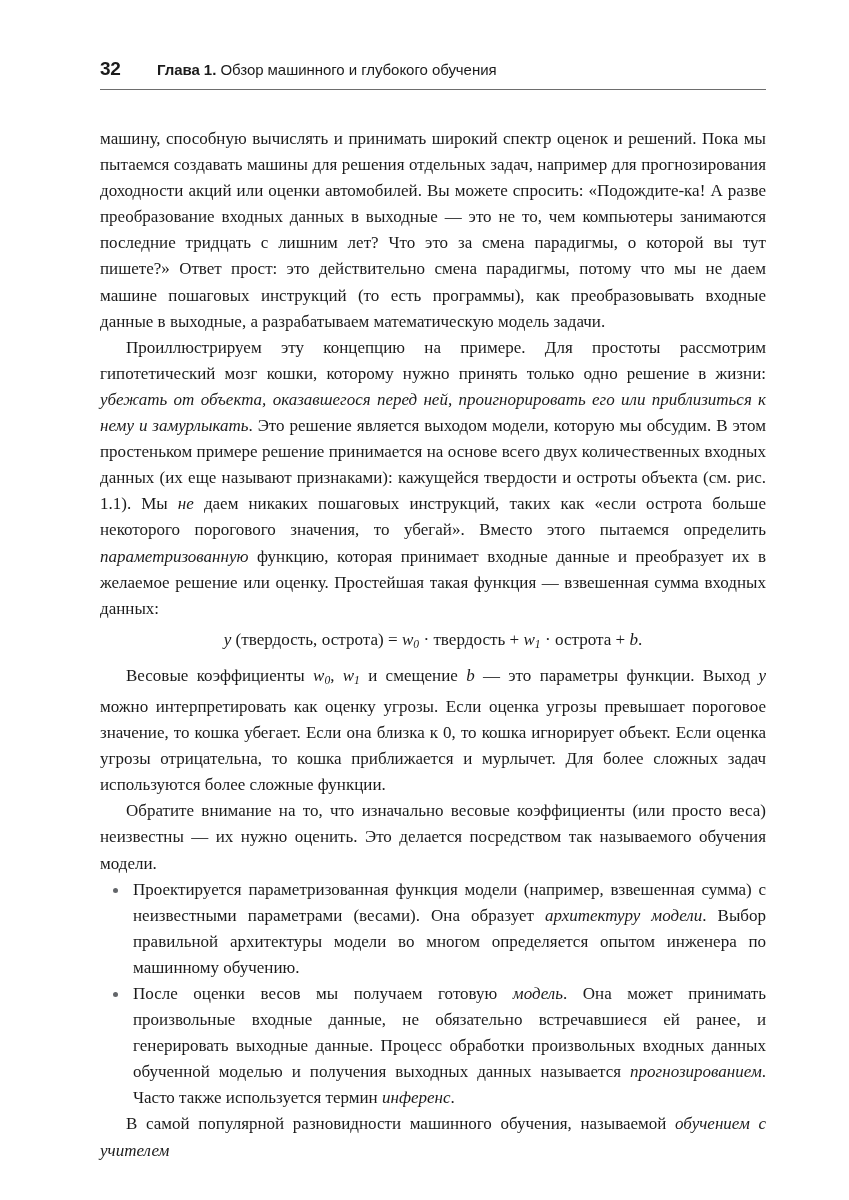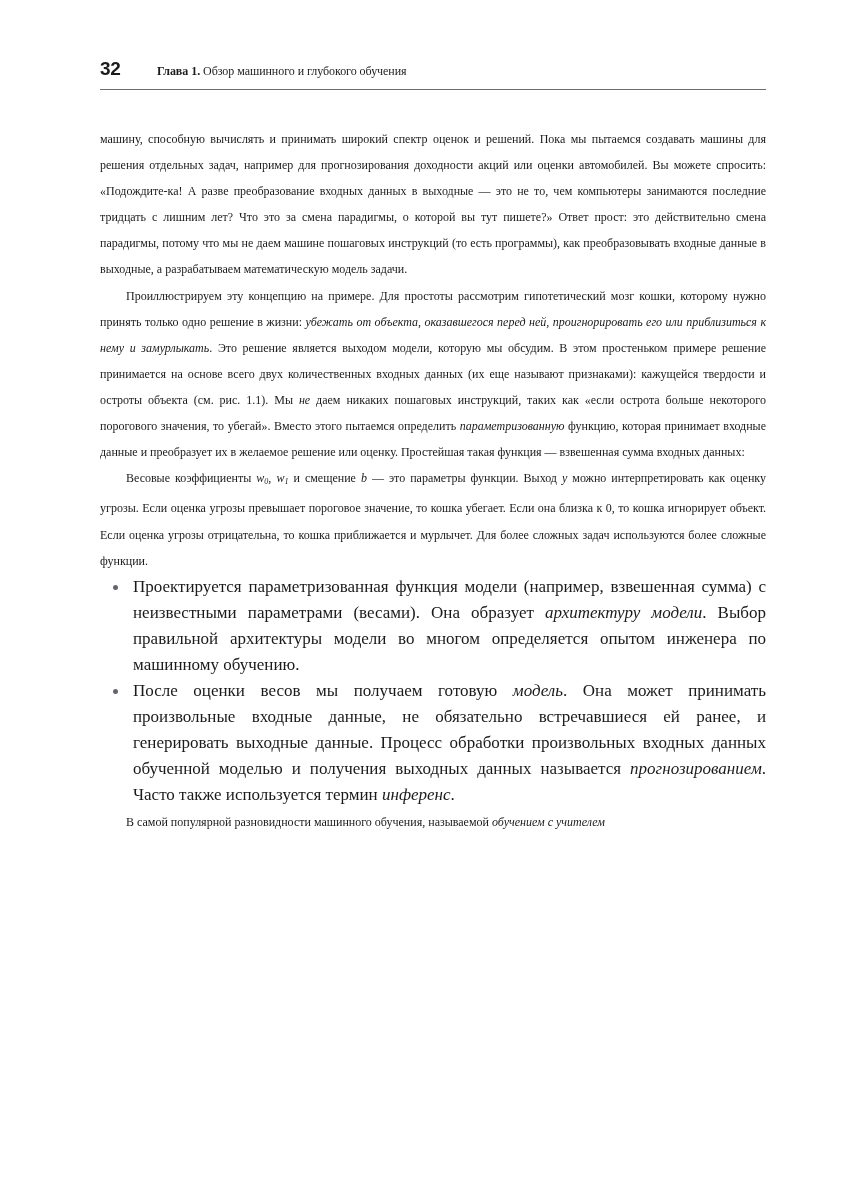--- a/index.html
+++ b/index.html
@@ -37,25 +37,24 @@
     color: #1b1b1b;
   }
   .folio {
     font-size: 19px;
     font-weight: 700;
     letter-spacing: -0.2px;
     width: 57px;
     flex: 0 0 auto;
   }
   .head-text {
-    font-size: 12px;
+    font-size: 15px;
     line-height: 1.1;
     letter-spacing: -0.05px;
     white-space: nowrap;
-    font-family: Liberation Serif, serif;
   }
   .head-text .chap {
     font-weight: 700;
   }
   .head-rule {
     position: absolute;
     left: 91px;
     top: 89px;
     width: 666px;
     height: 0;
@@ -65,21 +64,21 @@
   
   .textblock {
     position: absolute;
     left: 91px;
     top: 126px;
     width: 666px;
   }
 
   p.body {
     margin: 0;
-    font-size: 12px;
+    font-size: 17px;
     line-height: 26.1px;
     text-align: justify;
     text-justify: inter-word;
     text-indent: 26px;
     hyphens: manual;
   }
   p.body.noindent {
     text-indent: 0;
   }
 
@@ -144,23 +143,25 @@
     <span class="head-text"><span class="chap">Глава 1.</span><span> Обзор машинного и глубокого обучения</span></span>
   </div>
   <div class="head-rule"></div>
 
   <div class="textblock">
 
     <p class="body noindent">машину, способную вычислять и принимать широкий спектр оценок и решений. Пока мы пытаемся создавать машины для решения отдельных задач, например для прогнозирования доходности акций или оценки автомобилей. Вы можете спросить: «Подождите-ка! А разве преобразование входных данных в выходные — это не то, чем компьютеры занимаются последние тридцать с лишним лет? Что это за смена парадигмы, о которой вы тут пишете?» Ответ прост: это действительно смена парадигмы, потому что мы не даем машине пошаговых инструкций (то есть программы), как преобразовывать входные данные в выходные, а разрабатываем математическую модель задачи.</p>
 
     <p class="body"><span>Проиллюстрируем эту концепцию на примере. Для простоты рассмотрим гипотетический мозг кошки, которому нужно принять только одно решение в жизни: </span><i>убежать от объекта, оказавшегося перед ней, проигнорировать его или приблизиться к нему и замурлыкать</i><span>. Это решение является выходом модели, которую мы обсудим. В этом простеньком примере решение принимается на основе всего двух количественных входных данных (их еще называют признаками): кажущейся твердости и остроты объекта (см. рис. 1.1). Мы </span><i>не</i><span> даем никаких пошаговых инструкций, таких как «если острота больше некоторого порогового значения, то убегай». Вместо этого пытаемся определить </span><i>параметризованную</i><span> функцию, которая принимает входные данные и преобразует их в желаемое решение или оценку. Простейшая такая функция — взвешенная сумма входных данных:</span></p>
 
+    <p class="formula"><i>y</i><span> (твердость, острота) = </span><i>w</i><sub>0</sub><span> · твердость + </span><i>w</i><sub>1</sub><span> · острота + </span><i>b</i><span>.</span></p>
 
     <p class="body"><span>Весовые коэффициенты </span><var><span>w</span><sub>0</sub></var><span>, </span><var><span>w</span><sub>1</sub></var><span> и смещение </span><var>b</var><span> — это параметры функции. Выход </span><var>y</var><span> можно интерпретировать как оценку угрозы. Если оценка угрозы превышает пороговое значение, то кошка убегает. Если она близка к 0, то кошка игнорирует объект. Если оценка угрозы отрицательна, то кошка приближается и мурлычет. Для более сложных задач используются более сложные функции.</span></p>
 
+    <p class="body">Обратите внимание на то, что изначально весовые коэффициенты (или просто веса) неизвестны — их нужно оценить. Это делается посредством так называемого обучения модели.</p>
 
 
     <ul class="bullets">
       <li>
         <span class="dot"></span><span>Проектируется параметризованная функция модели (например, взвешенная сумма) с неизвестными параметрами (весами). Она образует </span><i>архитектуру модели</i><span>. Выбор правильной архитектуры модели во многом определяется опытом инженера по машинному обучению.</span>
       </li>
       <li>
         <span class="dot"></span><span>После оценки весов мы получаем готовую </span><i>модель</i><span>. Она может принимать произвольные входные данные, не обязательно встречавшиеся ей ранее, и генерировать выходные данные. Процесс обработки произвольных входных данных обученной моделью и получения выходных данных называется </span><i>прогнозированием</i><span>. Часто также используется термин </span><i>инференс</i><span>.</span>
       </li>
     </ul>

